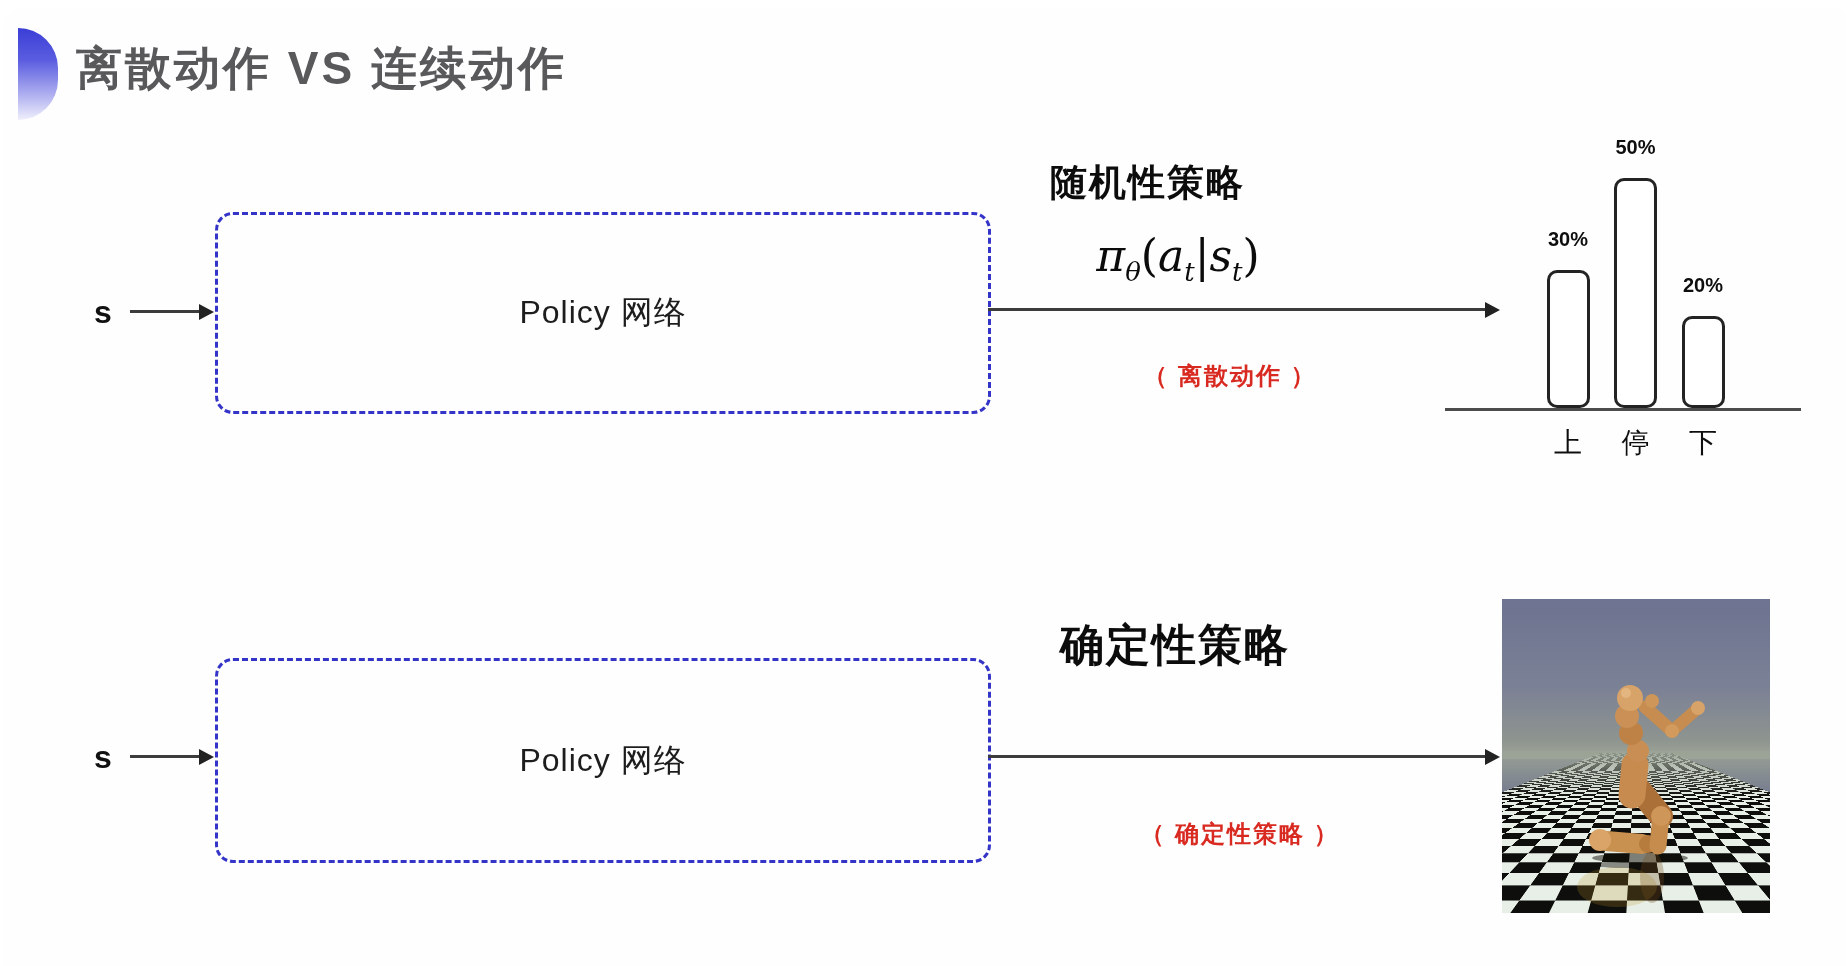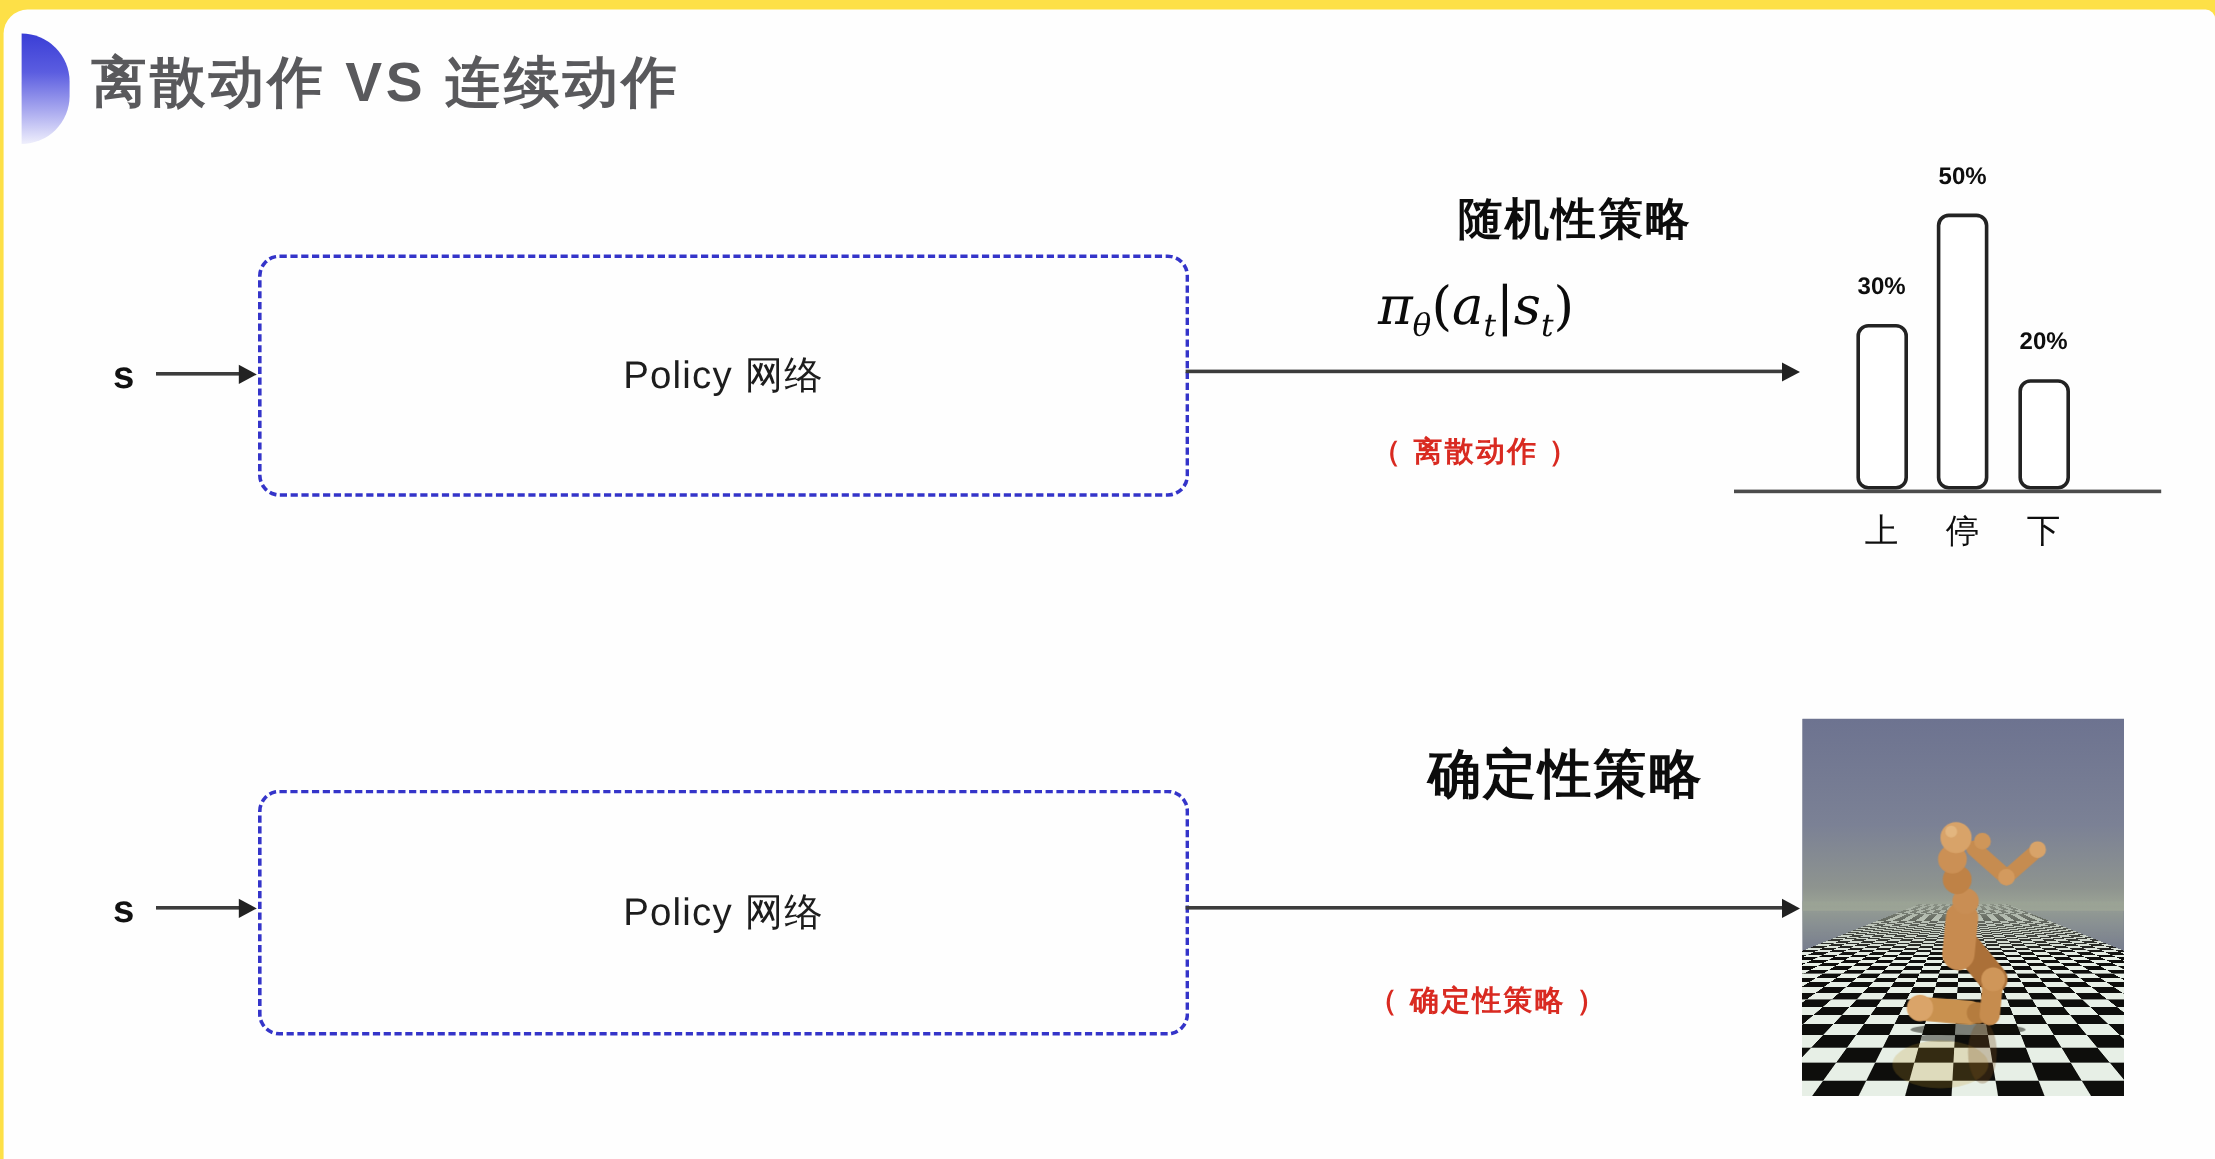--- a/index.html
+++ b/index.html
@@ -1,36 +1,36 @@
 <!DOCTYPE html>
 <html><head>
 <meta charset="utf-8">
 <style>
   html,body{margin:0;padding:0;background:#000;}
-  .stage{position:relative;width:1846px;height:966px;background:#fde047;overflow:hidden;
+  .stage{position:relative;width:1846px;height:966px;background:#ffffff;overflow:hidden;
          font-family:"Liberation Sans","DejaVu Sans",sans-serif;}
   .abs{position:absolute;}
   .content{position:absolute;left:3px;top:8px;right:0;bottom:0;background:#fefefe;
            border-radius:20px 8px 0 0;}
 
   
   .deco{left:18px;top:28px;width:40px;height:92px;border-radius:0 46px 46px 0;
         background:linear-gradient(180deg,#3a3ed6 0%,#5b5de0 35%,#aeaef0 72%,#efeffc 100%);}
   .title{left:76px;top:38px;font-size:46px;font-weight:600;color:#59595c;letter-spacing:3px;white-space:nowrap;}
 
   
   .s-label{width:34px;text-align:center;font-size:32px;font-weight:600;color:#111;}
   .arrow{height:3px;background:#3c3c3c;}
   .arrow::after{content:"";position:absolute;right:-14px;top:-6.5px;width:0;height:0;
                 border-left:15px solid #222;border-top:8px solid transparent;border-bottom:8px solid transparent;}
   .pbox{border:3px dashed #3434c9;border-radius:18px;background:transparent;
         display:flex;align-items:center;justify-content:center;}
   .pbox-label{font-size:32px;color:#1d1d1d;letter-spacing:1px;}
 
-  .policy-type{width:360px;text-align:right;font-size:37px;font-weight:600;color:#0c0c0c;letter-spacing:2px;}
+  .policy-type{width:360px;text-align:left;font-size:37px;font-weight:600;color:#0c0c0c;letter-spacing:2px;}
   .math{width:360px;text-align:center;font-size:44px;color:#0b0b0b;
         font-family:"DejaVu Serif","Liberation Serif",serif;}
   .math i{font-style:italic;}
   .math sub{font-size:26px;font-style:italic;}
   .math .paren{font-style:normal;}
   .action-note{width:360px;text-align:center;font-size:24px;font-weight:600;color:#d92a21;letter-spacing:2px;}
 
   
   .chart{left:1445px;top:98px;width:358px;height:340px;}
   .axis{left:0;top:310px;width:356px;height:3px;background:#4c4c4c;}
@@ -64,21 +64,21 @@
   <div class="abs arrow" style="left:130px;top:310px;width:70px;"></div>
 
   <div class="abs pbox" style="left:215px;top:212px;width:770px;height:196px;">
     <span class="pbox-label">Policy 网络</span>
   </div>
 
   <div class="abs arrow" style="left:988px;top:308px;width:498px;"></div>
 
   <div class="abs policy-type" style="left:1050px;top:158px;">随机性策略</div>
 
-  <div class="abs math" style="left:1050px;top:230px;">
+  <div class="abs math" style="left:998px;top:230px;">
     <i>π</i><sub>θ</sub><span class="paren">(</span><i>a</i><sub>t</sub><span class="paren">|</span><i>s</i><sub>t</sub><span class="paren">)</span>
   </div>
 
   <div class="abs action-note" style="left:1050px;top:360px;">（ 离散动作 ）</div>
 
   <div class="abs chart">
     <div class="abs axis"></div>
     <div class="abs" id="bars" style="left:0;top:0;width:358px;height:340px;">
         <div class="abs bar" style="left: 101.5px; top: 172px; width: 43px; height: 138px;"></div>
         <div class="abs pct" style="left: 75px; top: 130px;">30%</div>

